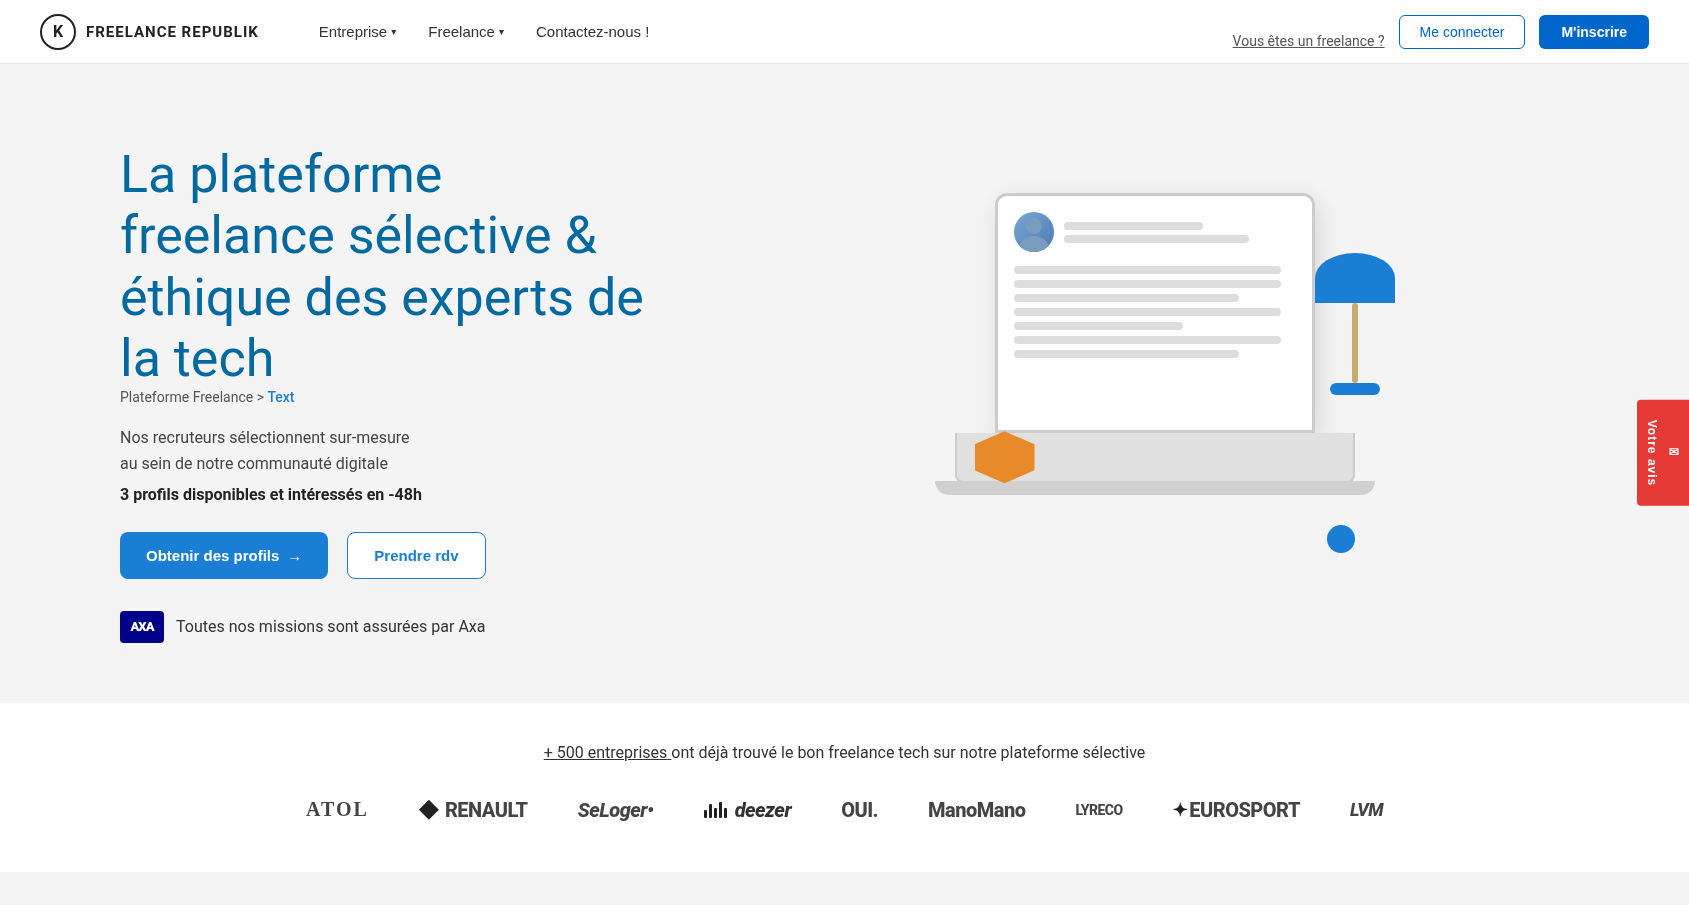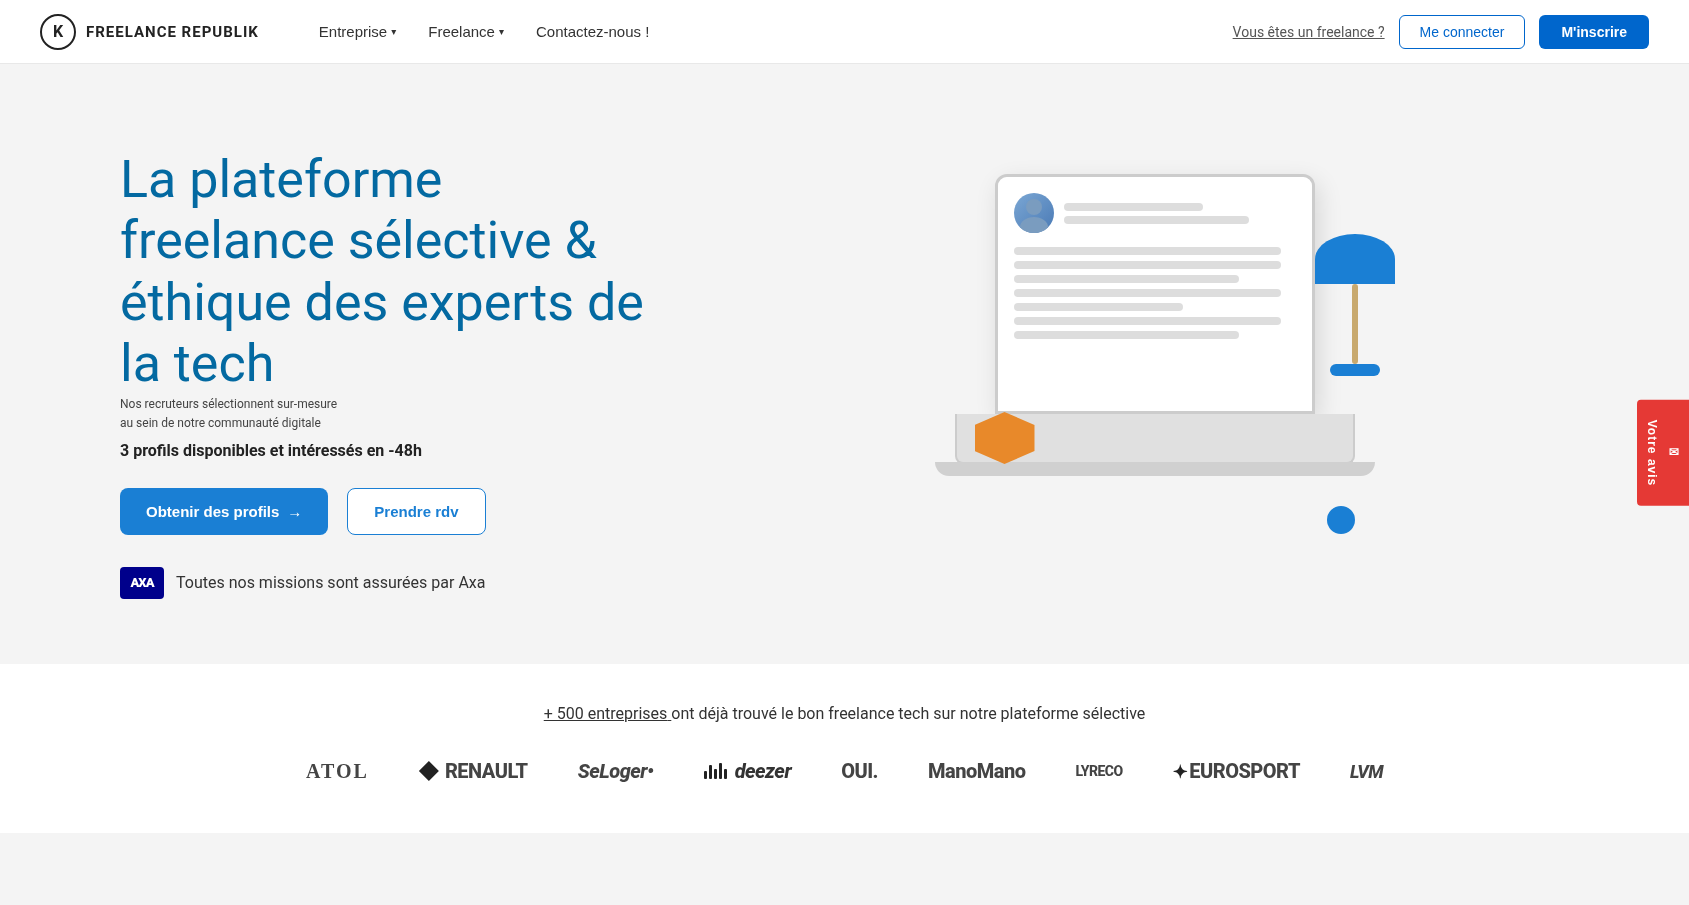--- a/index.html
+++ b/index.html
@@ -38,21 +38,21 @@
     .nav-links {
       display: flex; align-items: center; gap: 8px; flex: 1;
     }
     .nav-link {
       background: none; border: none; cursor: pointer;
       font-size: 15px; color: #333; padding: 8px 12px;
       display: flex; align-items: center; gap: 4px;
     }
     .nav-link .chevron { font-size: 10px; }
     .nav-right {
-      display: flex; align-items: center; gap: 14px;
+      display: flex; align-items: flex-end; gap: 14px;
     }
     .nav-freelance-link {
       font-size: 14px; color: #555; text-decoration: underline; cursor: pointer;
     }
     .btn-outline {
       border: 1.5px solid #0066cc; color: #0066cc; background: #fff;
       padding: 8px 20px; border-radius: 6px; cursor: pointer; font-size: 14px; font-weight: 400;
     }
     .btn-primary {
       background: #0066cc; color: #fff; border: none;
@@ -81,21 +81,21 @@
       font-weight: 400;
       line-height: 1.18;
       color: #0369a1;
     }
     .breadcrumb {
       font-size: 14px; color: #555; margin-bottom: 20px;
     }
     .breadcrumb-link { color: #555; }
     .breadcrumb-current { color: #1a7fd4; font-weight: 500; }
     .hero-desc {
-      font-size: 12px; color: #444; line-height: 1.6; margin-bottom: 8px;
+      font-size: 16px; color: #444; line-height: 1.6; margin-bottom: 8px;
     }
     .hero-highlight {
       font-size: 16px; font-weight: 700; color: #222; margin-bottom: 28px;
     }
     .hero-buttons {
       display: flex; gap: 19px; margin-bottom: 32px;
     }
     .btn-cta {
       background: #1a7fd4; color: #fff; border: none;
       padding: 14px 26px; border-radius: 8px; cursor: pointer; font-size: 15px; font-weight: 600;
@@ -289,20 +289,25 @@
   <div class="nav-right">
     <span class="nav-freelance-link">Vous êtes un freelance ?</span>
     <button class="btn-outline">Me connecter</button>
     <button class="btn-primary">M'inscrire</button>
   </div>
 </nav>
 
 <section class="hero">
   <div class="hero-content">
     <h1 class="hero-title">La plateforme freelance sélective &amp; éthique des experts de la tech</h1>
+    <div class="breadcrumb">
+      <span class="breadcrumb-link">Plateforme Freelance</span>
+      <span>&gt;</span>
+      <span class="breadcrumb-current">Text</span>
+    </div>
     <p class="hero-desc">
       <span>Nos recruteurs sélectionnent sur-mesure</span><br>
       <span>au sein de notre communauté digitale</span>
     </p>
     <p class="hero-highlight">3 profils disponibles et intéressés en -48h</p>
     <div class="hero-buttons">
       <button class="btn-cta">
         <span>Obtenir des profils</span>
         <span>→</span>
       </button>

